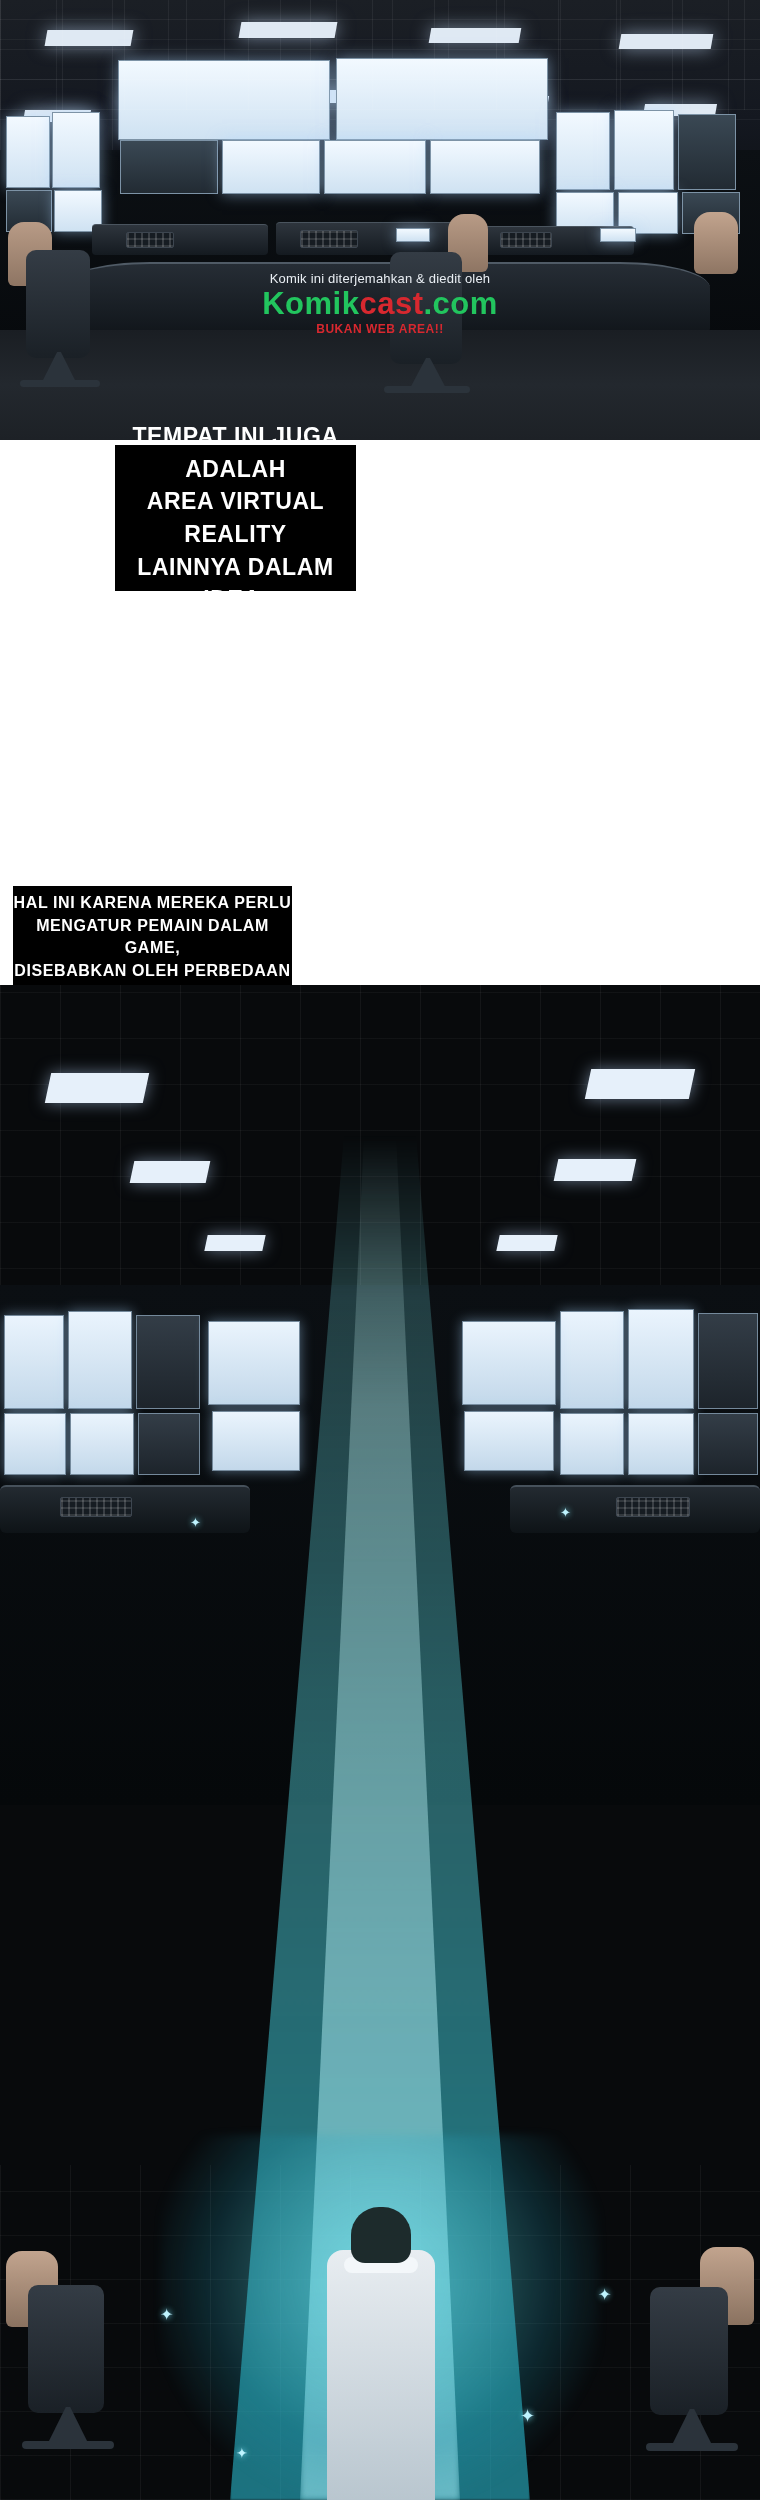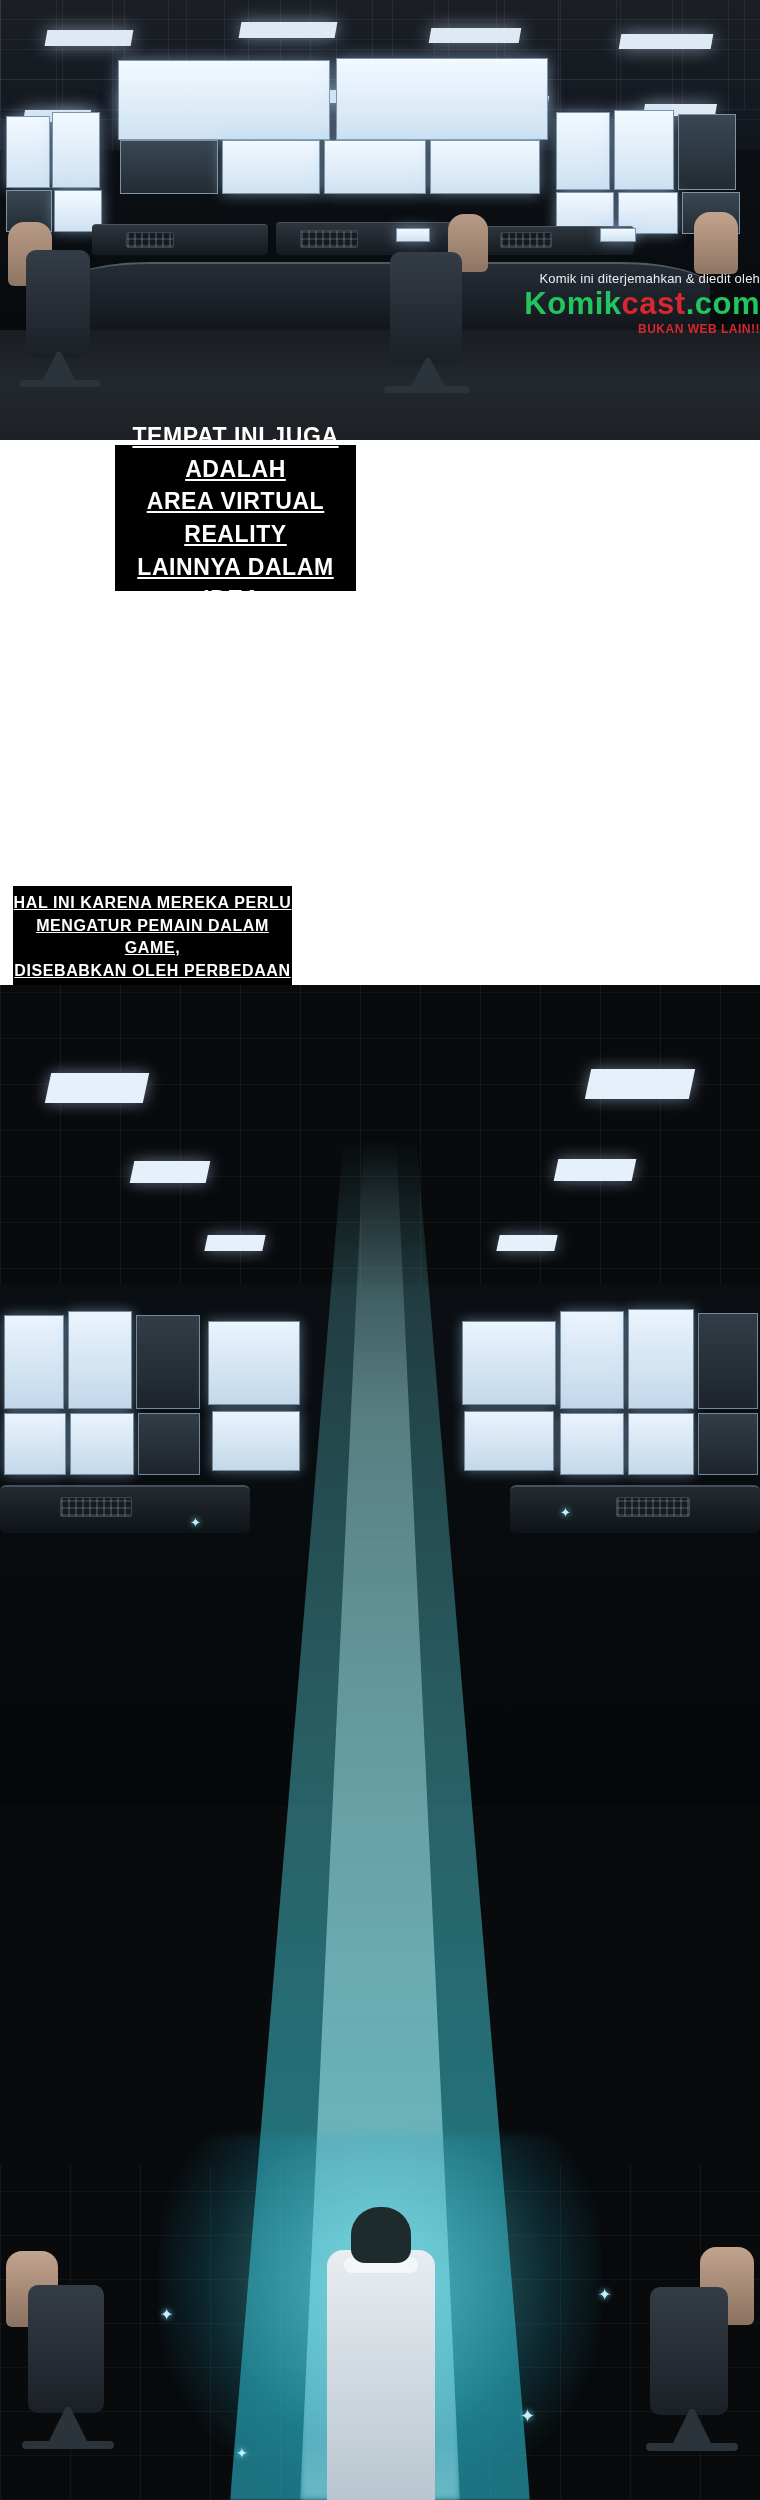--- a/index.html
+++ b/index.html
@@ -101,21 +101,21 @@
     position: absolute;
     background: linear-gradient(#b89b86, #8e7563);
     border-radius: 16px 16px 6px 6px;
   }
 
   
   .watermark {
     position: absolute;
     left: 0; top: 272px;
     width: 760px;
-    text-align: right;
+    text-align: center;
     line-height: 1.05;
     user-select: none;
   }
   .wm-top {
     font-size: 13px;
     color: #e9eef3;
     font-family: "Liberation Sans", sans-serif;
     letter-spacing: .2px;
   }
   .wm-main {
@@ -147,21 +147,20 @@
     justify-content: center;
     box-sizing: border-box;
   }
   .caption .txt {
     font-family: "Liberation Sans", sans-serif;
     font-weight: bold;
     letter-spacing: .6px;
     text-transform: uppercase;
     line-height: 1.42;
     white-space: pre-line;
-    text-decoration: underline;
   }
   #caption-1 {
     left: 113px; top: 443px; width: 245px; height: 150px;
   }
   #caption-1 .txt { font-size: 23px; }
   #caption-2 {
     left: 11px; top: 884px; width: 283px; height: 152px;
   }
   #caption-2 .txt { font-size: 16px; }
 
@@ -342,21 +341,21 @@
     <div class="chair-leg" style="left:408px; top:358px; width:40px; height:34px; clip-path:polygon(45% 0,55% 0,100% 100%,0 100%);"></div>
     <div class="chair-leg" style="left:384px; top:386px; width:86px; height:7px; border-radius:4px;"></div>
 
     <div class="person" style="left:694px; top:212px; width:44px; height:62px; background:linear-gradient(#c2a48e,#8e7563);"></div>
 
     <div class="watermark">
       <div class="wm-top">Komik ini diterjemahkan &amp; diedit oleh</div>
       <div class="wm-main">
         <span class="b">Komik</span><span class="r">cast</span><span class="b">.com</span>
       </div>
-      <div class="wm-sub">BUKAN WEB LAIN!!</div>
+      <div class="wm-sub">BUKAN WEB AREA!!</div>
     </div>
   </div>
 
   <div class="gutter"></div>
 
   <div class="caption" id="caption-1">
     <div class="txt">TEMPAT INI JUGA ADALAH
 AREA VIRTUAL REALITY
 LAINNYA DALAM IDEA.</div>
   </div>

